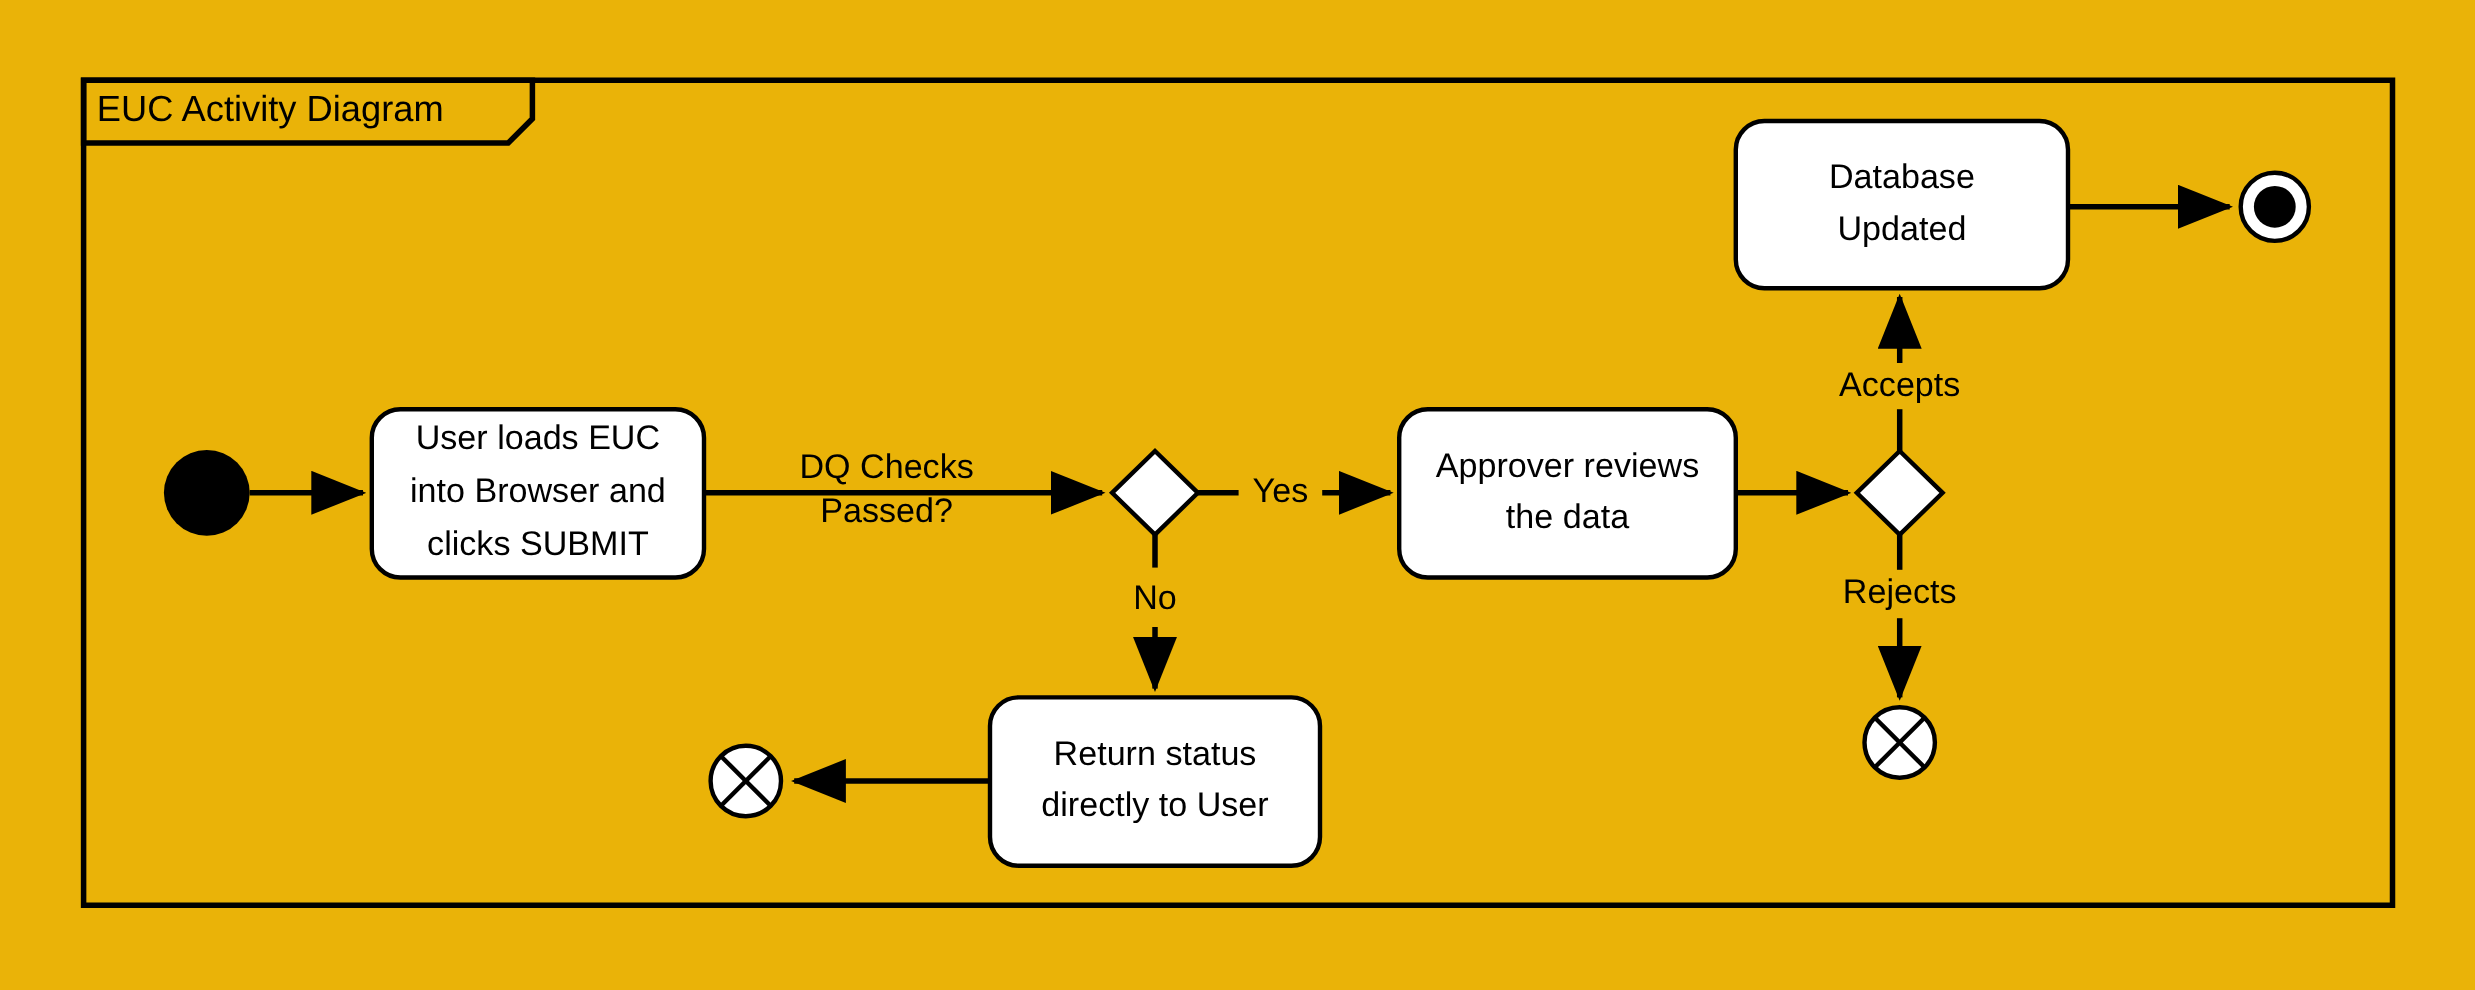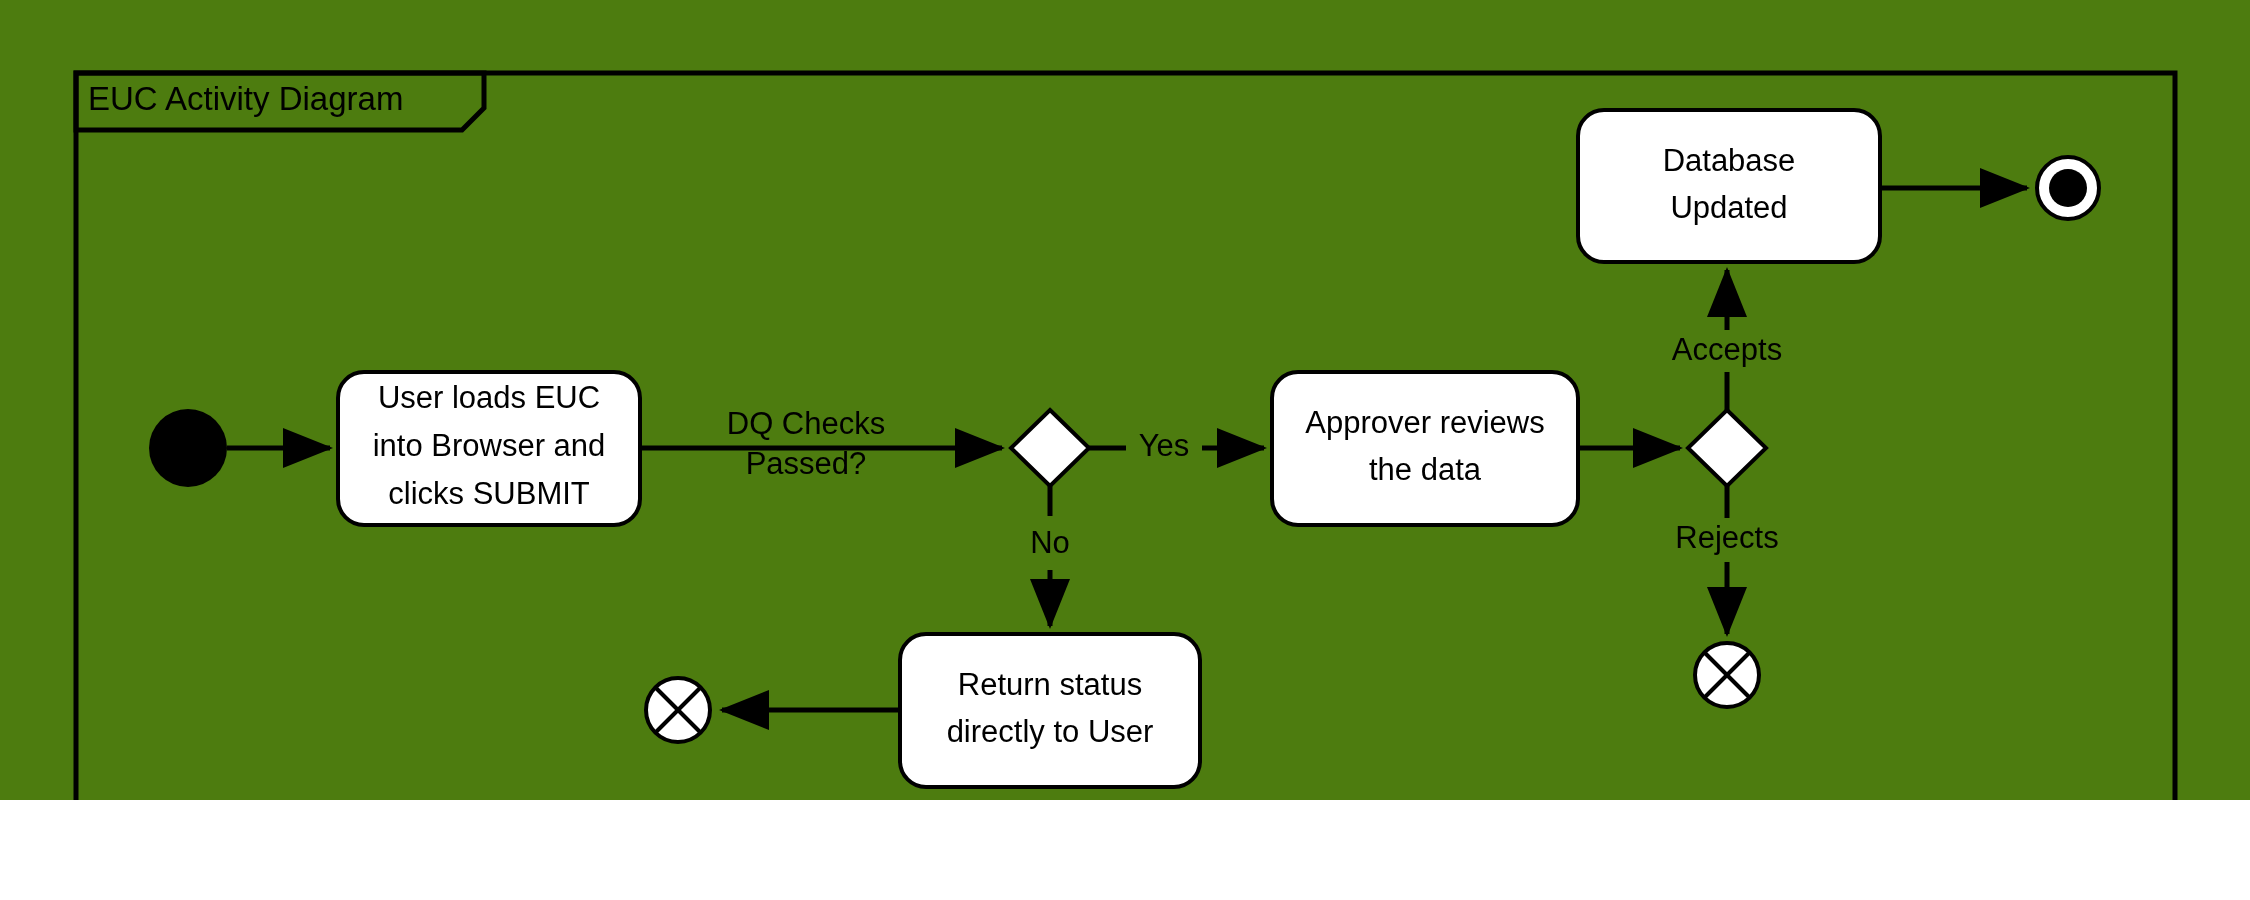--- a/index.html
+++ b/index.html
@@ -3,22 +3,22 @@
 <meta charset="utf-8">
 <style>
   html, body {
     margin: 0;
     padding: 0;
     background: #ffffff;
   }
   #canvas {
     position: relative;
     width: 2250px;
-    height: 800px;
-    background: #4d7c0f;
+    height: 900px;
+    background: #eab308;
     font-family: "Liberation Sans", sans-serif;
     overflow: hidden;
   }
   #diagram-svg {
     position: absolute;
     left: 0;
     top: 0;
     width: 2250px;
     height: 900px;
   }

